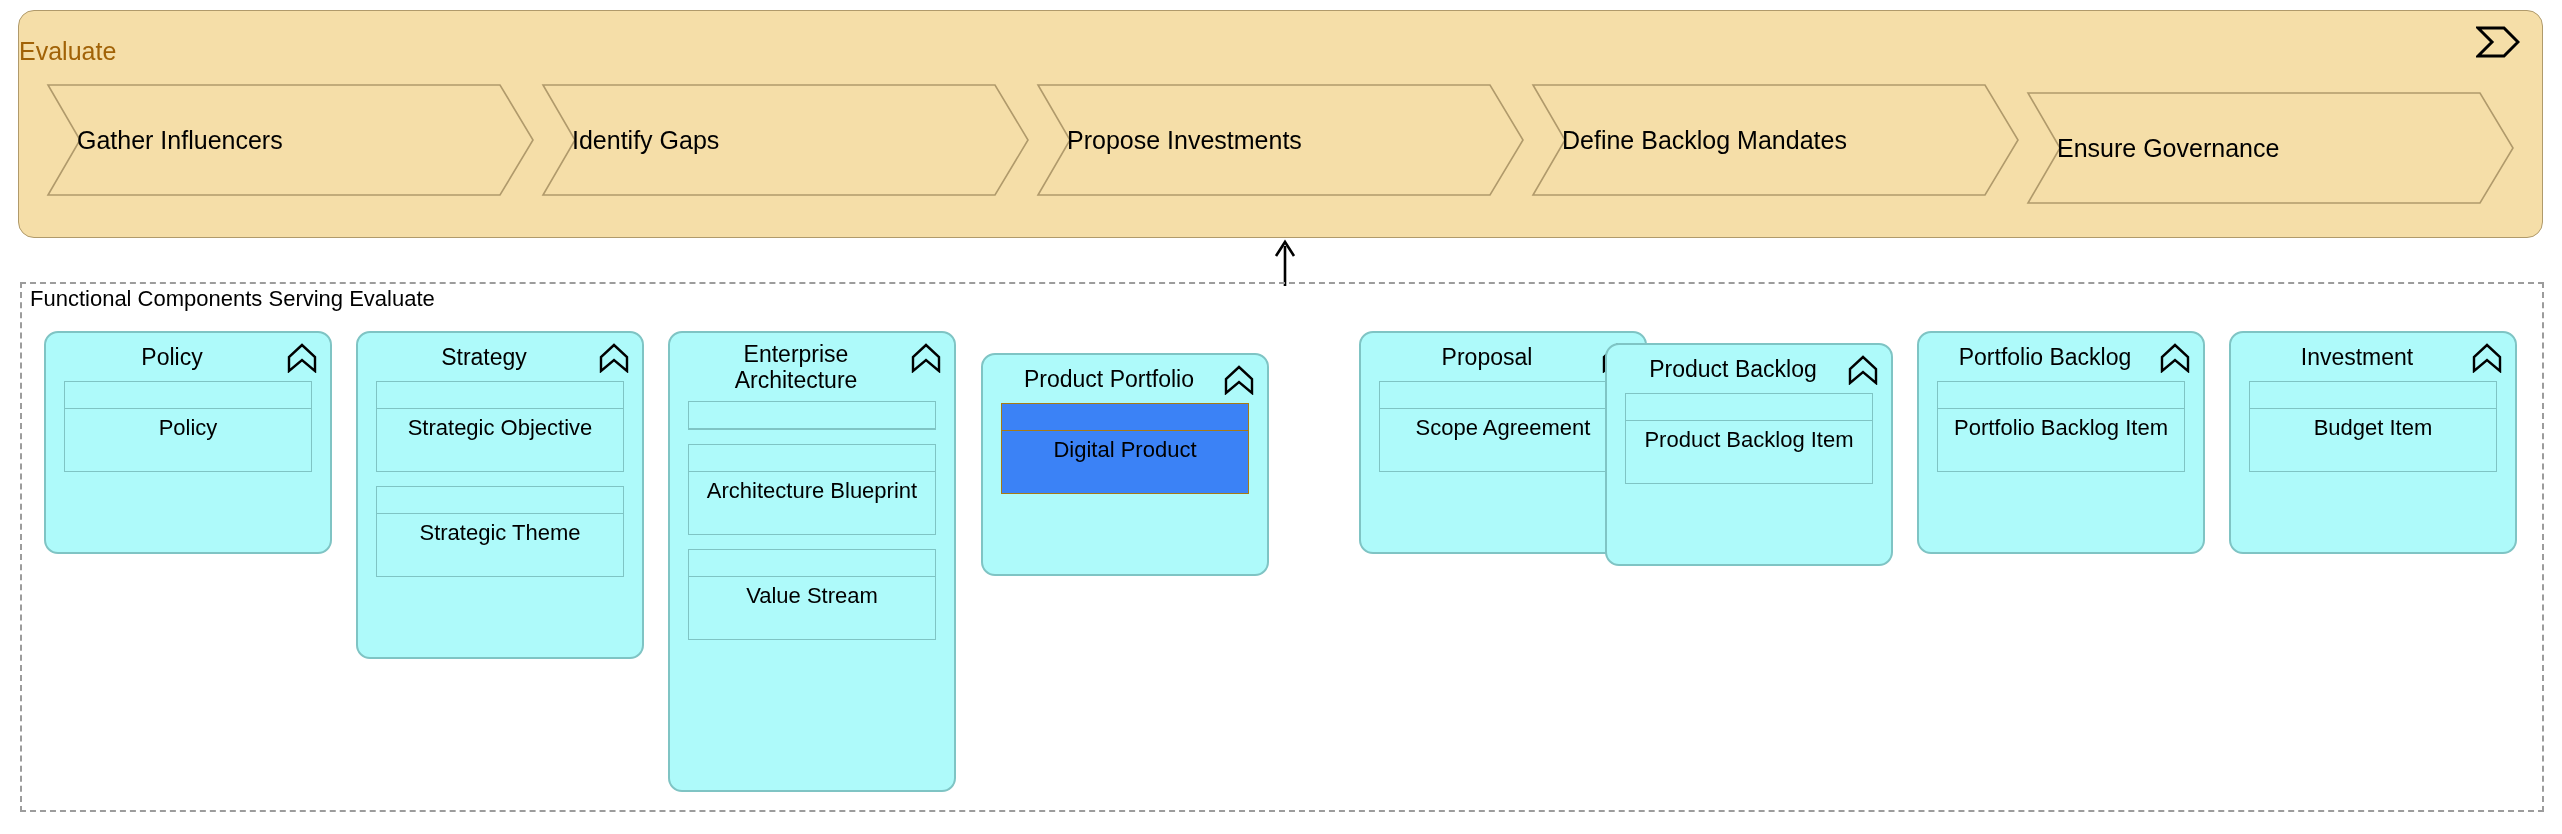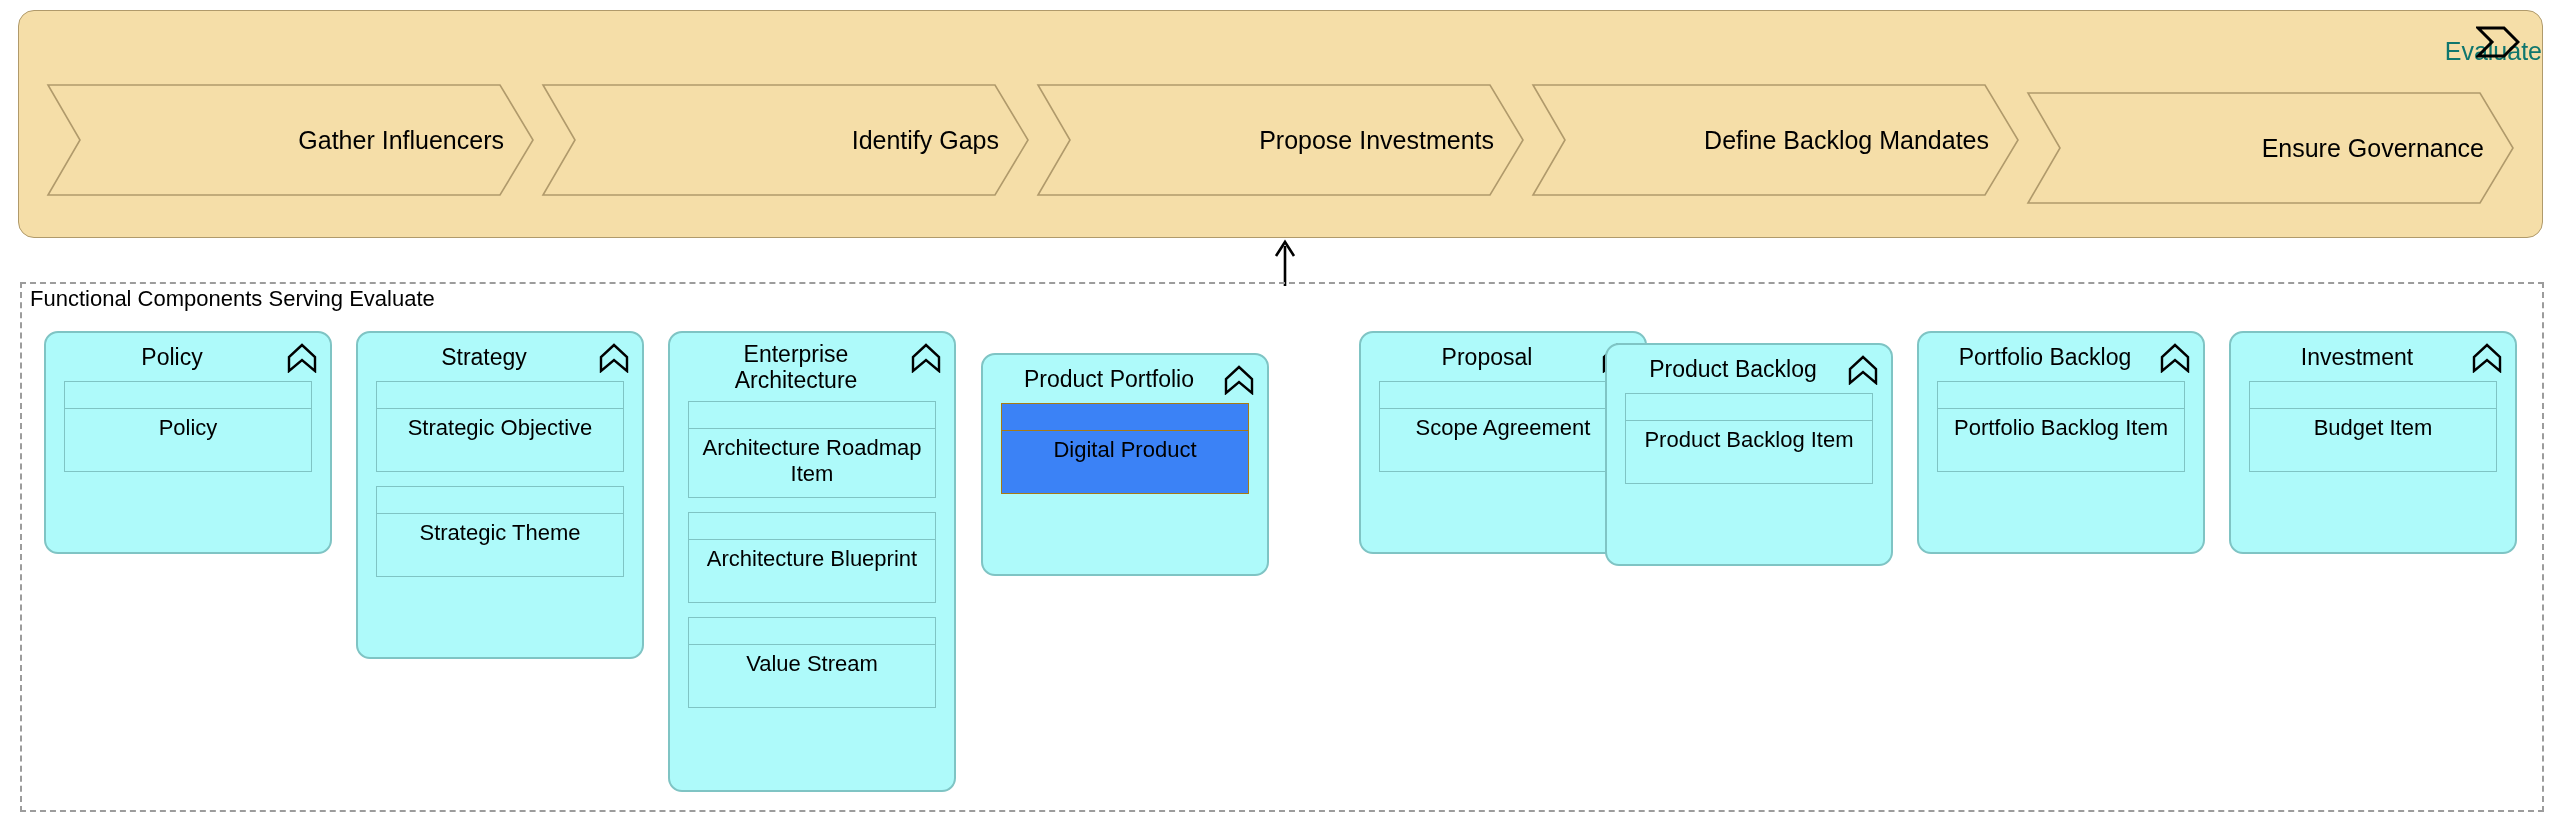--- a/index.html
+++ b/index.html
@@ -27,24 +27,24 @@
     background: #F5DEA8;
     border: 1.6px solid #B09A6B;
     border-radius: 16px;
     box-sizing: border-box;
   }
   .banner-title {
     position: absolute;
     left: 0;
     right: 0;
     top: 26px;
-    text-align: right;
+    text-align: left;
     font-size: 25px;
     line-height: 28px;
-    color: #0f766e;
+    color: #a16207;
   }
   .banner-icon {
     position: absolute;
     right: 22px;
     top: 14px;
     width: 44px;
     height: 34px;
   }
 
   
@@ -54,21 +54,21 @@
     top: 73px;
     width: 2468px;
     height: 112px;
   }
   .chevron {
     position: absolute;
     top: 0;
     height: 112px;
     display: flex;
     align-items: center;
-    justify-content: flex-end;
+    justify-content: flex-start;
   }
   .chevron svg {
     position: absolute;
     left: 0;
     top: 0;
     width: 100%;
     height: 100%;
     overflow: visible;
   }
   .chevron-label {
@@ -274,21 +274,20 @@
     <div class="card" style="left: 668px; top: 331px; width: 288px; height: 461px;">
       <div class="card-header two-line">
         <div class="card-title">Enterprise Architecture</div>
         <span class="card-icon"><svg viewBox="0 0 32 30" xmlns="http://www.w3.org/2000/svg">
             <path d="M3 28 L3 14 L16 2 L29 14 L29 28 L16 17 Z" fill="none" stroke="#000" stroke-width="2.4" stroke-linejoin="miter"></path>
           </svg></span>
       </div>
       <div class="card-body">
         <div class="sub-box">
           <div class="sub-strip"></div>
-          <div class="sub-label">Architecture Roadmap Item</div>
         </div>
         <div class="sub-box">
           <div class="sub-strip"></div>
           <div class="sub-label">Architecture Blueprint</div>
         </div>
         <div class="sub-box">
           <div class="sub-strip"></div>
           <div class="sub-label">Value Stream</div>
         </div>
       </div>

